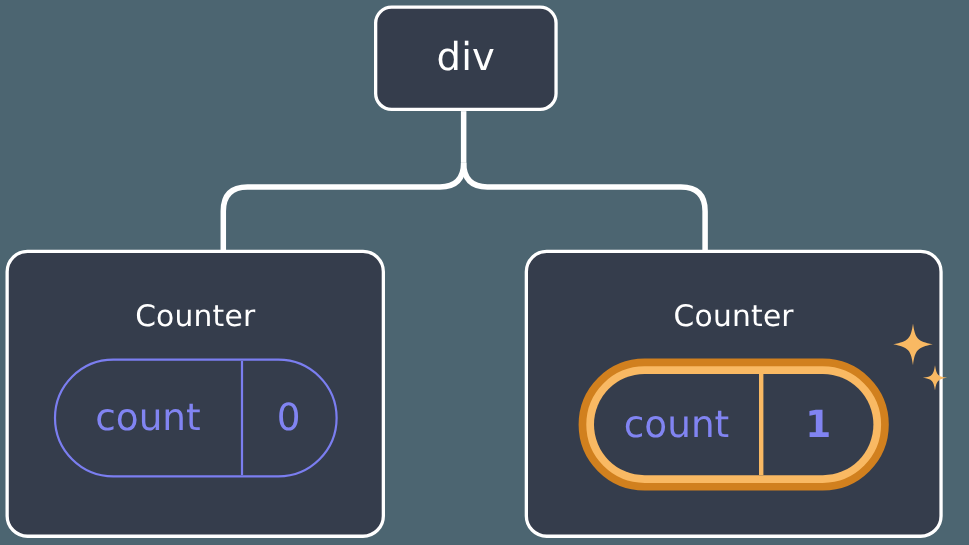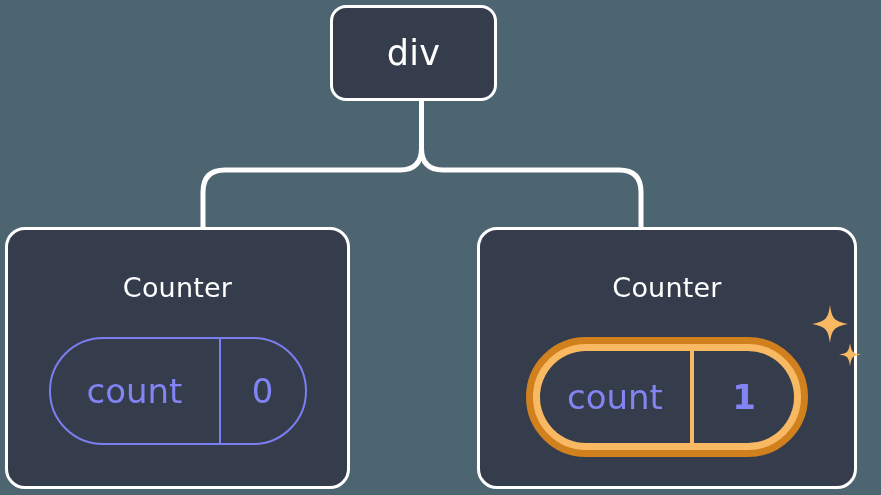--- a/index.html
+++ b/index.html
@@ -41,21 +41,21 @@
     background: #353d4c;
     border: 3px solid #ffffff;
     border-radius: 20px;
     display: flex;
     flex-direction: column;
     align-items: center;
   }
 
   
   #node-div {
-    left: 330px;
+    left: 340px;
     top: 5px;
     width: 167px;
     height: 96px;
     justify-content: center;
     border-radius: 16px;
   }
   .node-title-root {
     color: #ffffff;
     font-size: 35px;
     line-height: 1;
@@ -74,21 +74,21 @@
   .node-title {
     color: #ffffff;
     font-size: 27px;
     line-height: 1;
     letter-spacing: 0.2px;
   }
 
   
   .pill-wrap {
     position: relative;
-    margin-top: 36px;
+    margin-top: 25px;
     display: flex;
     justify-content: center;
     align-items: flex-start;
   }
   .pill {
     box-sizing: border-box;
     display: flex;
     align-items: stretch;
     border-radius: 999px;
     overflow: hidden;

